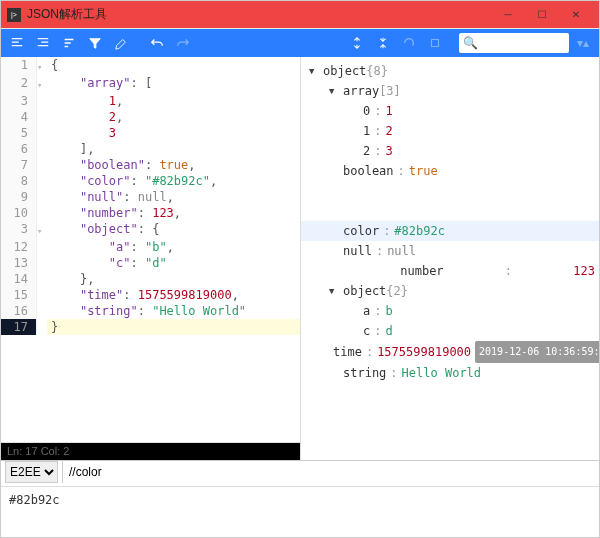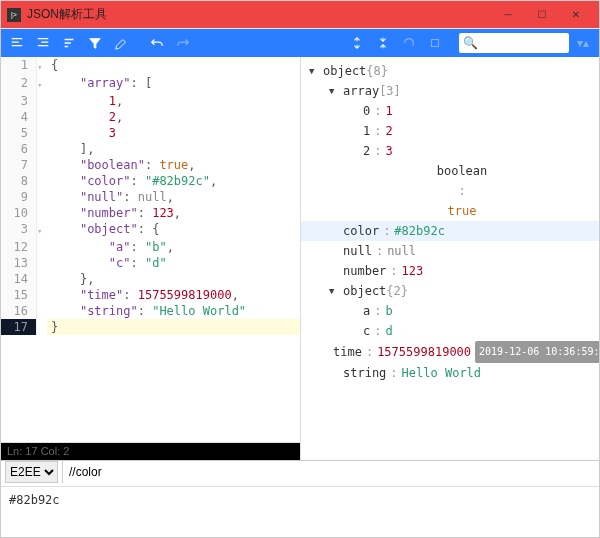--- a/index.html
+++ b/index.html
@@ -26,21 +26,21 @@
 .line.hl .gutter { background: #0f172a; }
 .k-punct { color: #555; }
 .k-key { color: #7a3e9d; }
 .k-num { color: #b00020; }
 .k-bool { color: #c26a19; }
 .k-null { color: #888; }
 .k-str { color: #2a9d6a; }
 .statusbar { height: 18px; border-top: 1px solid #e0e0e0; font-size: 11px; color: #666; padding: 2px 6px; background: #000000; }
 .tree { flex: 1; overflow: auto; font-family: Consolas, Menlo, monospace; font-size: 12px; line-height: 20px; padding-top: 4px; }
 .trow { padding: 0 4px 0 8px; white-space: nowrap; display: flex; align-items: center; }
-.trow.hl { background: #eaf3ff; }
+.trow.hl { background: #eaf3ff; margin-top: 40px; }
 .trow .toggle { display: inline-block; width: 10px; color: #444; font-size: 9px; margin-right: 4px; }
 .t-key { color: #333; }
 .t-num { color: #b00020; }
 .t-bool { color: #c26a19; }
 .t-null { color: #888; }
 .t-str { color: #2a9d6a; }
 .t-meta { color: #999; }
 .t-colon { color: #999; margin: 0 4px; }
 .t-badge { background: #999; color: #fff; padding: 1px 4px; border-radius: 2px; font-size: 10px; margin-left: 4px; }
 .bottom { border-top: 1px solid #ccc; }
@@ -241,39 +241,39 @@
         <span class="t-key">1</span>
         <span class="t-colon">:</span>
         <span class="t-num">2</span>
       </div>
       <div class="trow" style="padding-left: 48px;">
         <span class="toggle"></span>
         <span class="t-key">2</span>
         <span class="t-colon">:</span>
         <span class="t-num">3</span>
       </div>
-      <div class="trow" style="padding-left: 28px; flex-direction: column;">
+      <div class="trow" style="padding-left: 28px;">
         <span class="toggle"></span>
         <span class="t-key">boolean</span>
         <span class="t-colon">:</span>
         <span class="t-bool">true</span>
       </div>
       <div class="trow hl" style="padding-left: 28px;">
         <span class="toggle"></span>
         <span class="t-key">color</span>
         <span class="t-colon">:</span>
         <span class="t-str">#82b92c</span>
       </div>
       <div class="trow" style="padding-left: 28px;">
         <span class="toggle"></span>
         <span class="t-key">null</span>
         <span class="t-colon">:</span>
         <span class="t-null">null</span>
       </div>
-      <div class="trow" style="padding-left: 28px;">
+      <div class="trow" style="padding-left: 28px; justify-content: space-between;">
         <span class="toggle"></span>
         <span class="t-key">number</span>
         <span class="t-colon">:</span>
         <span class="t-num">123</span>
       </div>
       <div class="trow" style="padding-left: 28px;">
         <span class="toggle">▼</span>
         <span class="t-key">object</span>
         <span class="t-meta"> {2}</span>
       </div>

